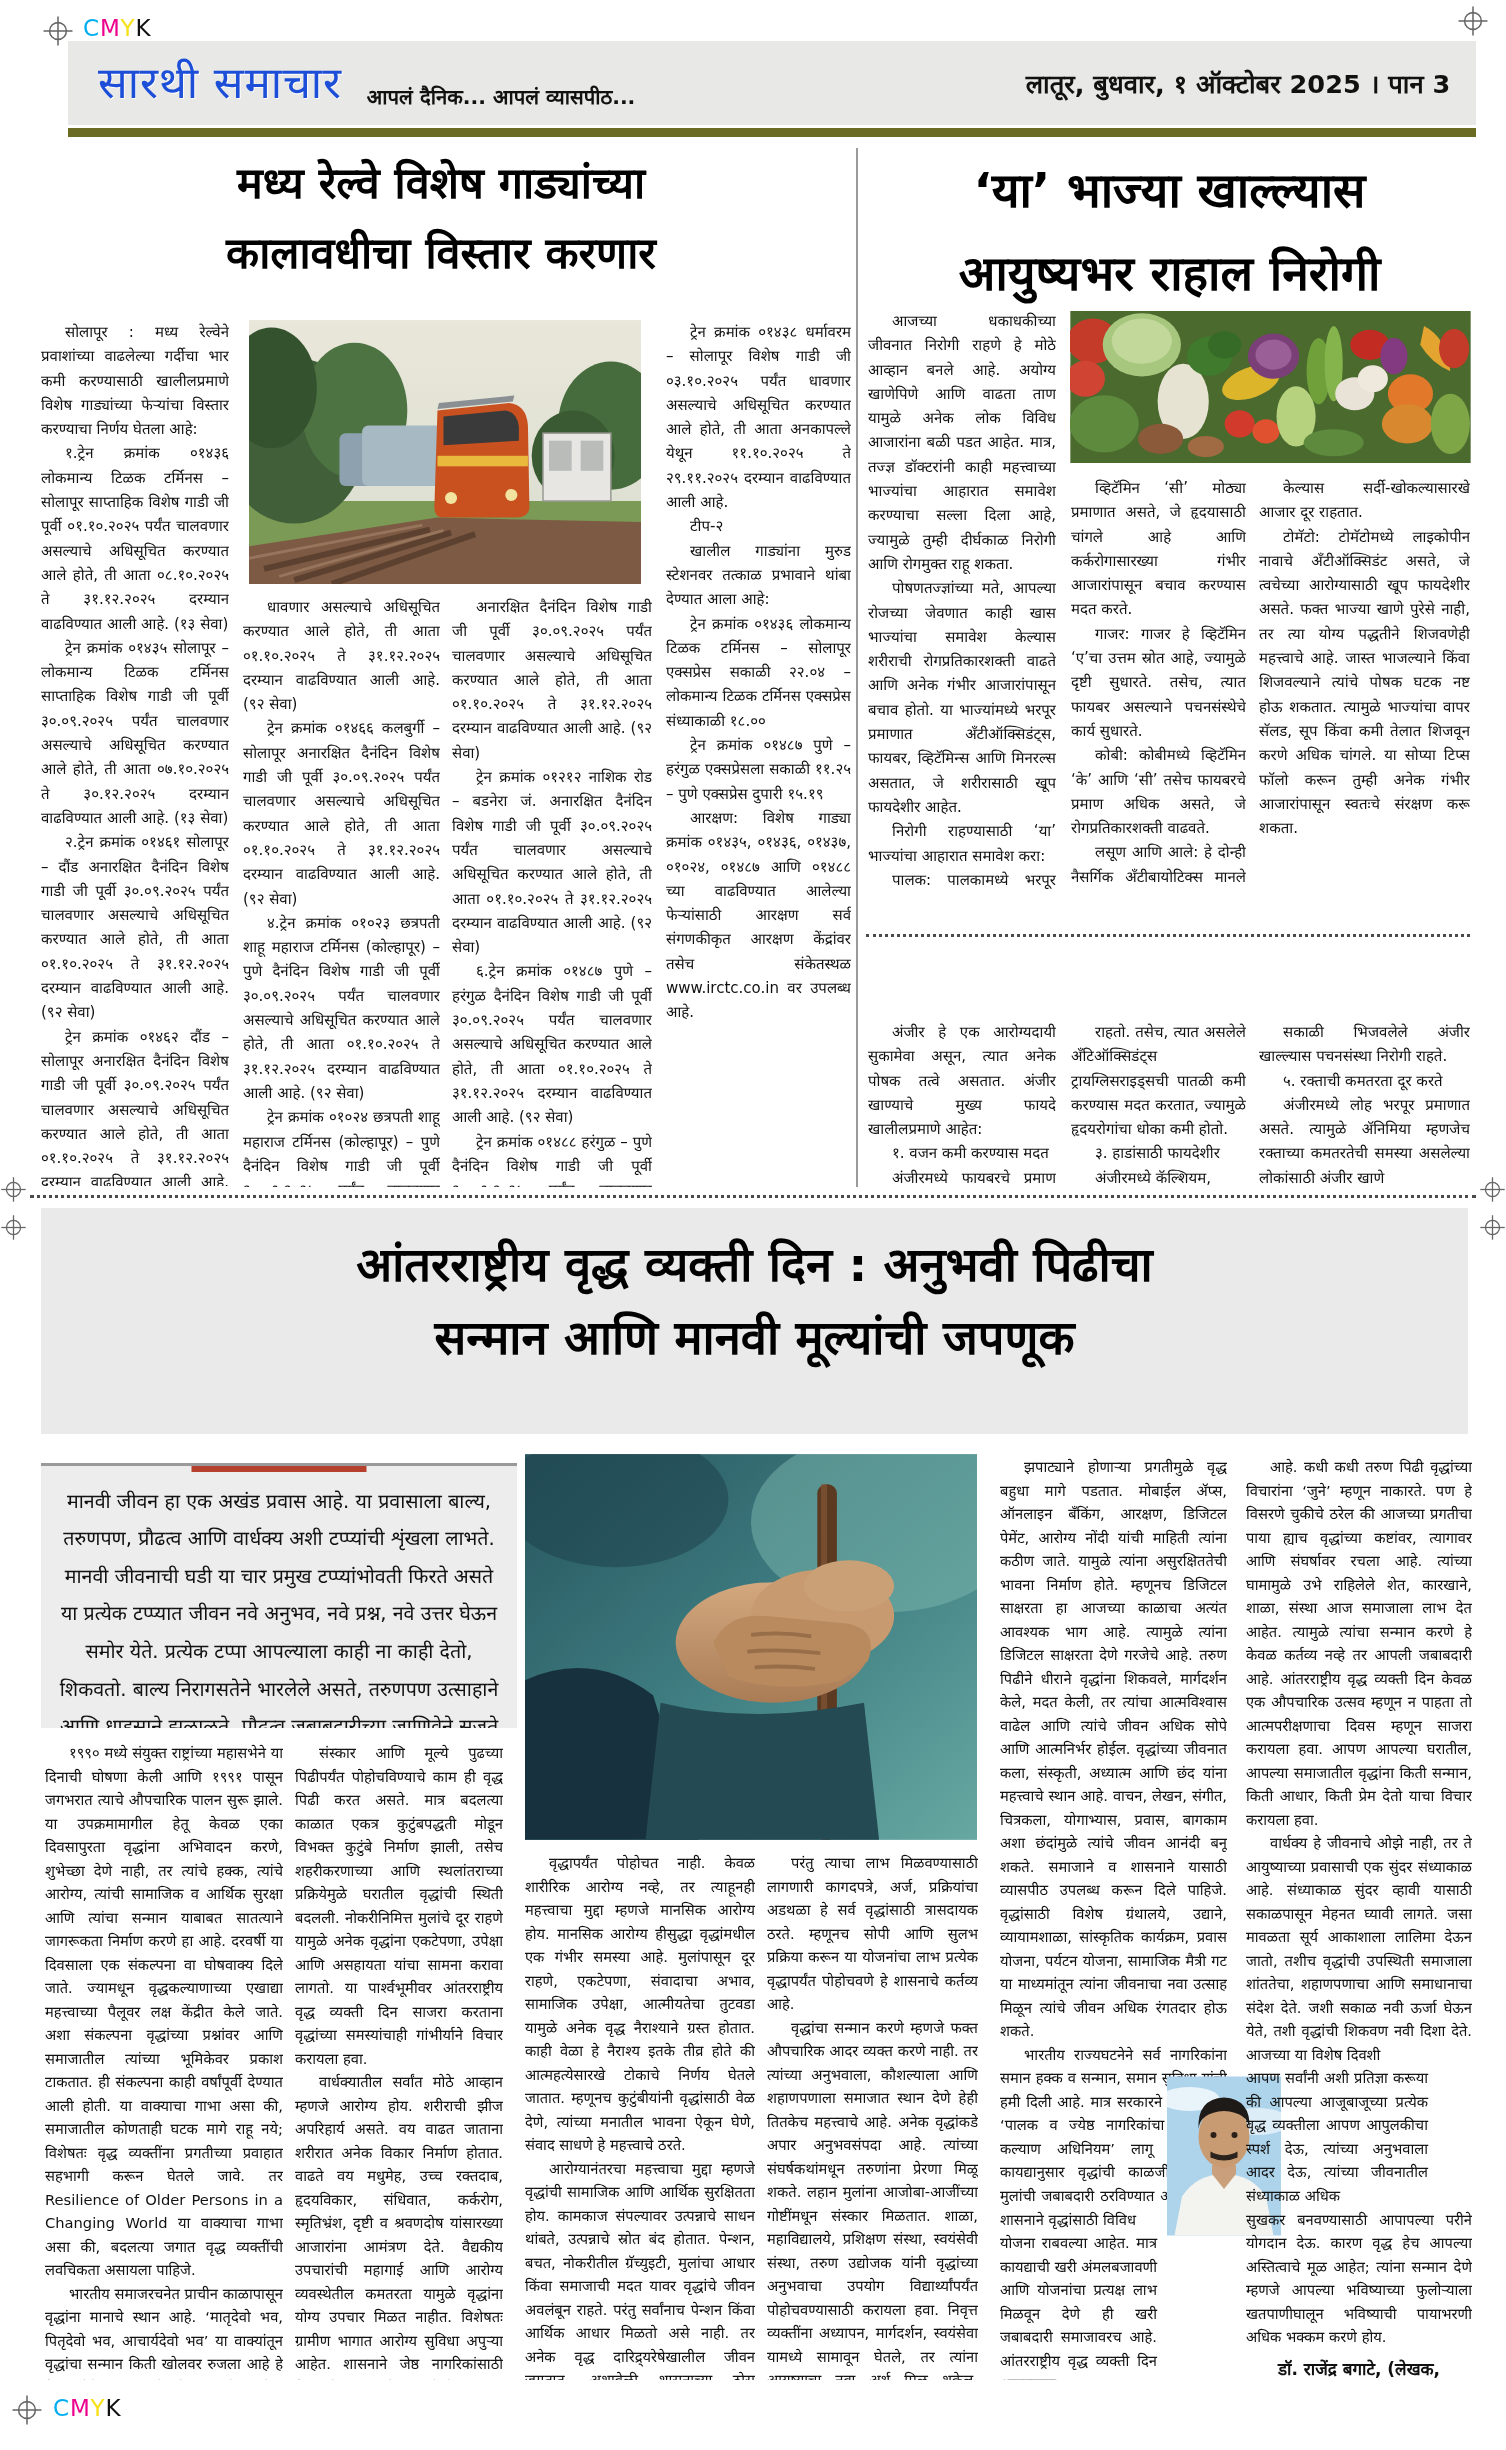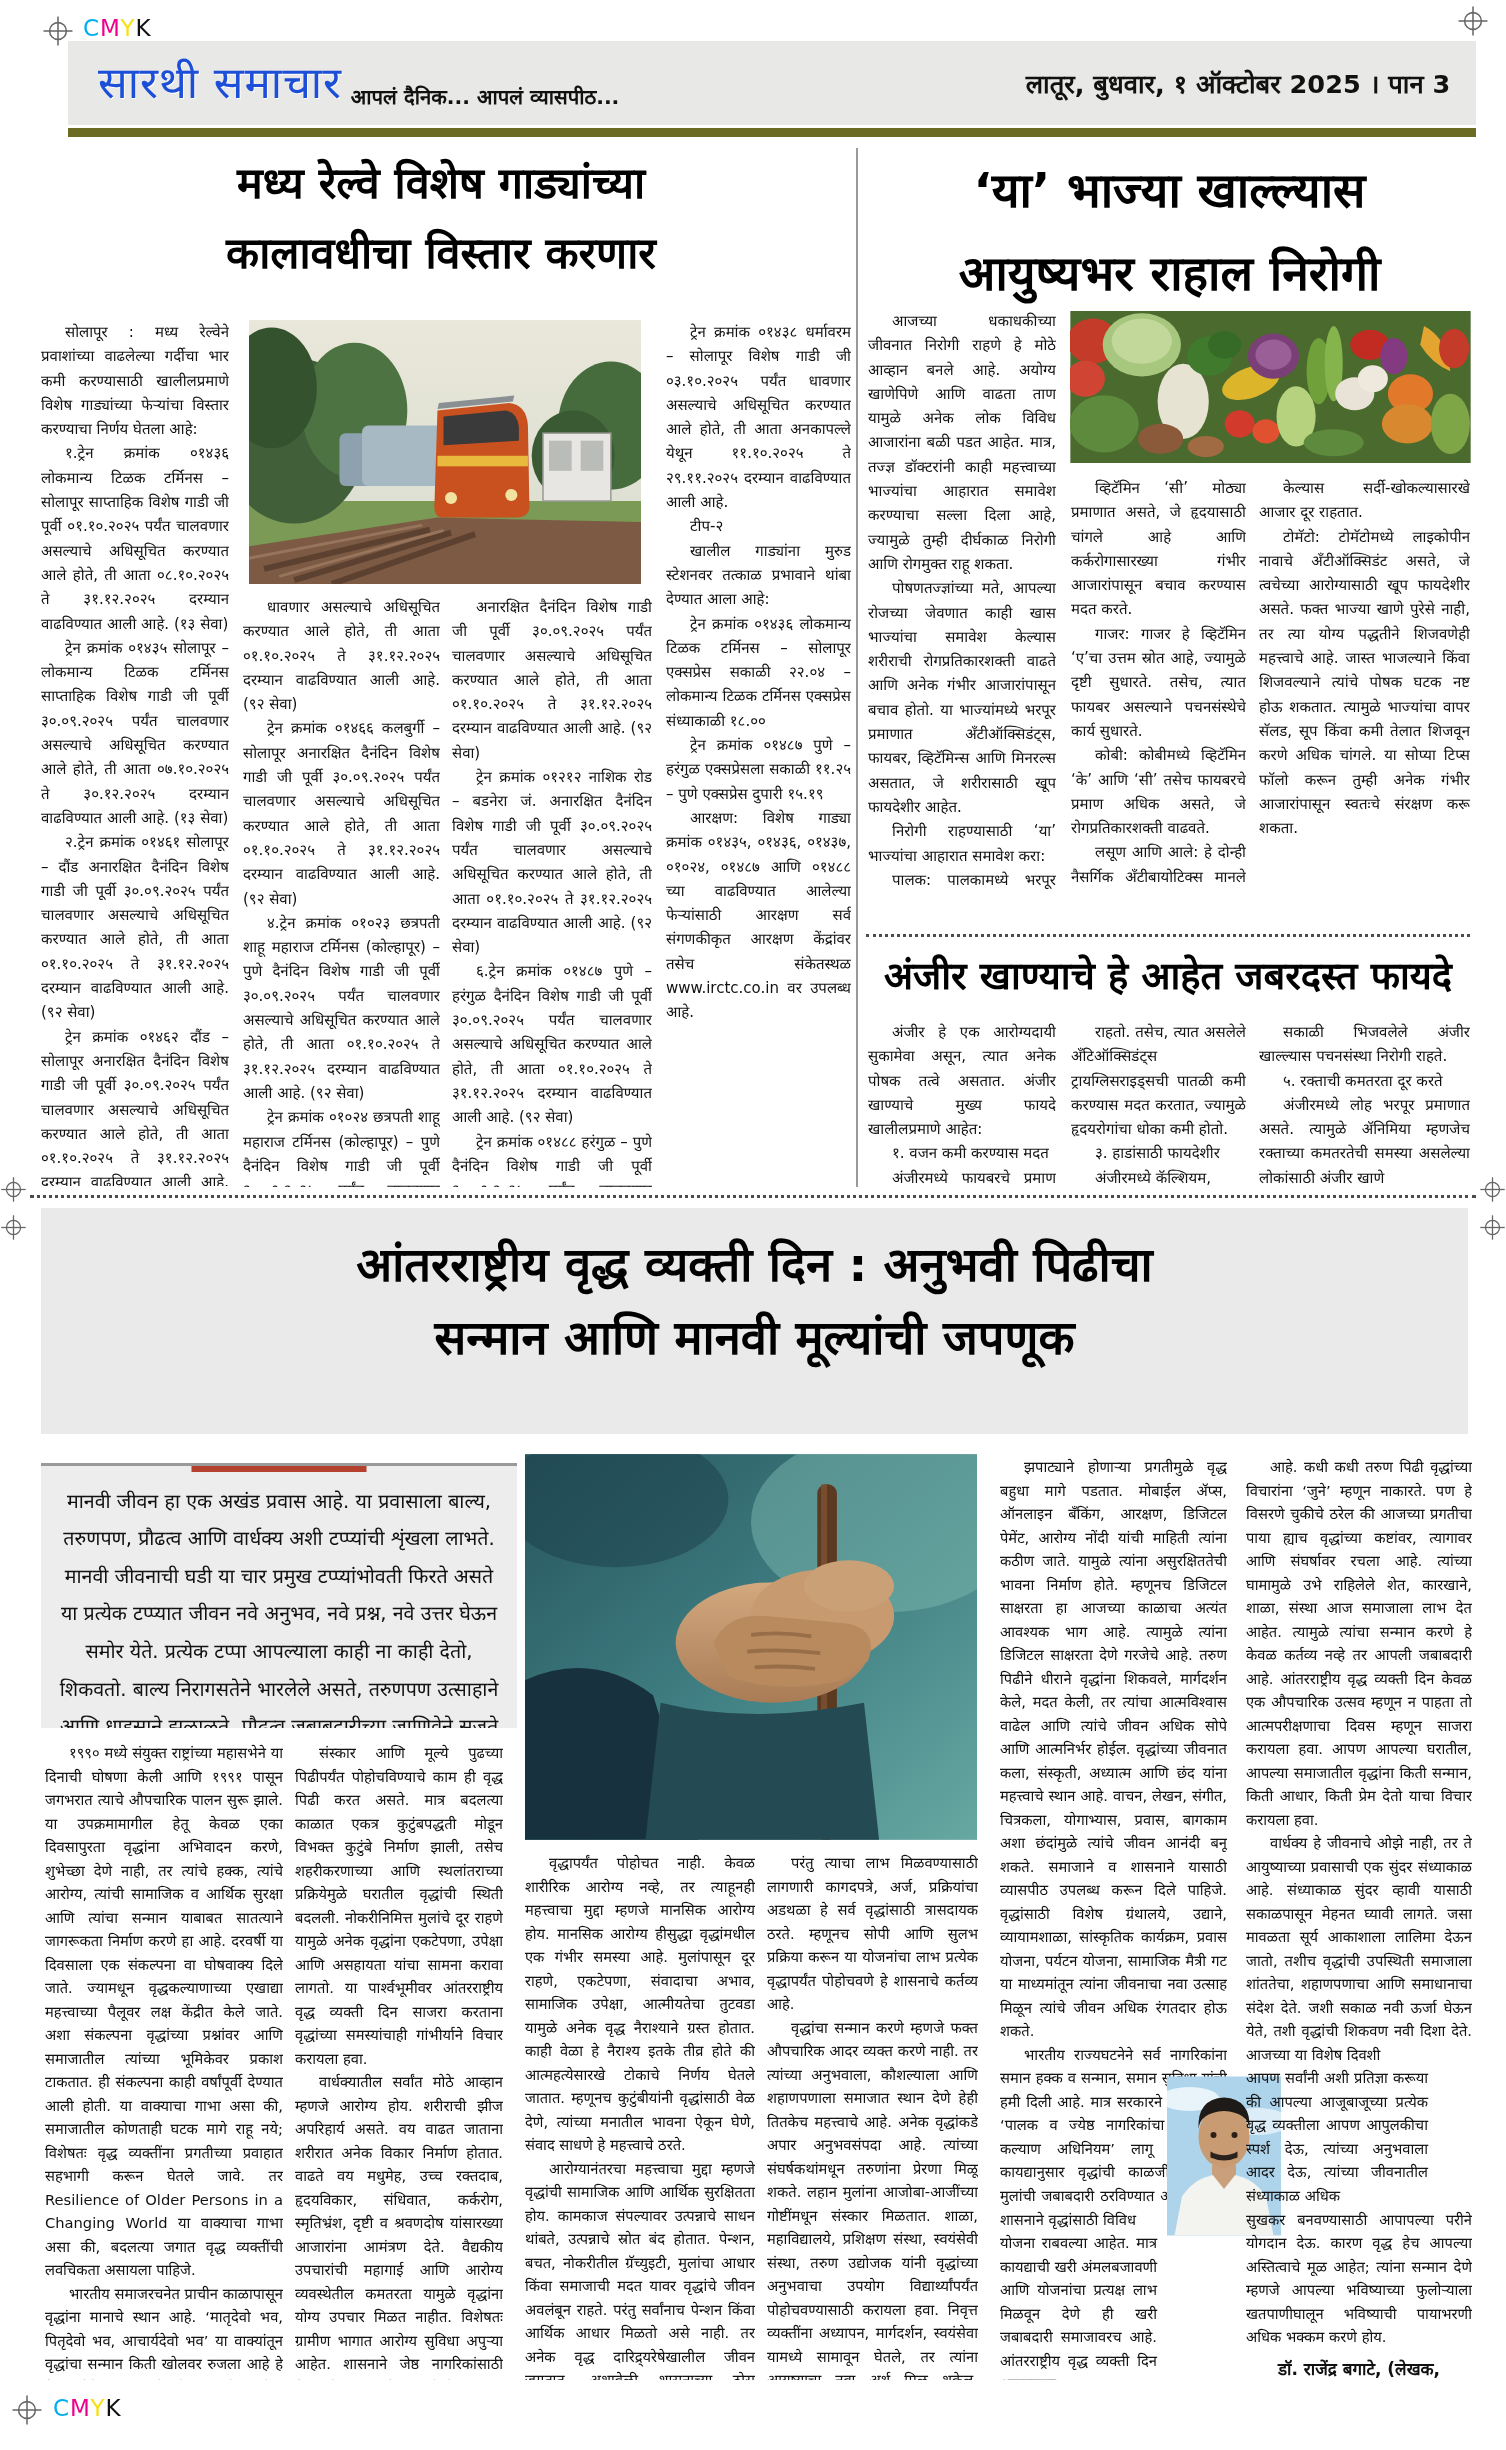--- a/index.html
+++ b/index.html
@@ -5,21 +5,21 @@
   * { box-sizing: border-box; }
   html,body { margin:0; padding:0; background:#ffffff; }
   #page {
     position:relative; width:1506px; height:2450px; background:#ffffff;
     font-family:"DejaVu Sans", sans-serif; color:#111; overflow:hidden;
   }
   .abs { position:absolute; }
   
   .band { background:#e8e8e6; display:flex; align-items:center; }
   .masthead { font-family:"DejaVu Serif", serif; font-weight:normal; font-size:44px; letter-spacing:0.8px; color:#1d4ed8; line-height:1; text-shadow:0.8px 0.8px 0 #fff; }
-  .tagline { font-weight:bold; font-size:20.3px; margin-left:9px; margin-top:25.6px; }
+  .tagline { font-weight:bold; font-size:20.3px; margin-left:25px; margin-top:25.6px; }
   .dateline { margin-left:auto; font-weight:bold; font-size:25.6px; padding-right:25.6px; white-space:nowrap; }
   .oliverule { background:#6c6b24; }
   
   .hl { font-weight:bold; text-align:center; color:#000; }
   
   .col { position:absolute; text-align:justify; overflow:hidden; font-size:15px; line-height:1.62; }
   .col p { margin:0; text-indent:24px; }
   .colsm { font-size:14.7px; line-height:1.6; }
   .vrule { background:#9a9a9a; }
   .dotted { border-top:3px dotted #4b4b4b; height:0; }
@@ -195,21 +195,20 @@
       <p>कोबी: कोबीमध्ये व्हिटॅमिन ‘के’ आणि ‘सी’ तसेच फायबरचे प्रमाण अधिक असते, जे रोगप्रतिकारशक्ती वाढवते.</p>
       <p>लसूण आणि आले: हे दोन्ही नैसर्गिक अँटीबायोटिक्स मानले जातात. यांचा नियमित वापर</p>
     </div>
   <div class="col" style="left:1259px;top:476px;width:211px;height:416px">
       <p>केल्यास सर्दी-खोकल्यासारखे आजार दूर राहतात.</p>
       <p>टोमॅटो: टोमॅटोमध्ये लाइकोपीन नावाचे अँटीऑक्सिडंट असते, जे त्वचेच्या आरोग्यासाठी खूप फायदेशीर असते. फक्त भाज्या खाणे पुरेसे नाही, तर त्या योग्य पद्धतीने शिजवणेही महत्त्वाचे आहे. जास्त भाजल्याने किंवा शिजवल्याने त्यांचे पोषक घटक नष्ट होऊ शकतात. त्यामुळे भाज्यांचा वापर सॅलड, सूप किंवा कमी तेलात शिजवून करणे अधिक चांगले. या सोप्या टिप्स फॉलो करून तुम्ही अनेक गंभीर आजारांपासून स्वतःचे संरक्षण करू शकता.</p>
     </div>
 
   <div class="abs dotted" style="left:866px;top:934px;width:604px"></div>
 
-  <div class="abs hl" style="left:866px;top:950px;width:604px;font-size:38px;line-height:1.4">अंजीर खाण्याचे हे आहेत जबरदस्त फायदे</div>
   <div class="col" style="left:868px;top:1020px;width:188px;height:170px">
       <p>अंजीर हे एक आरोग्यदायी सुकामेवा असून, त्यात अनेक पोषक तत्वे असतात. अंजीर खाण्याचे मुख्य फायदे खालीलप्रमाणे आहेत:</p>
       <p>१. वजन कमी करण्यास मदत</p>
       <p>अंजीरमध्ये फायबरचे प्रमाण जास्त असल्याने ते वजन कमी</p>
     </div>
   <div class="col" style="left:1071px;top:1020px;width:175px;height:170px">
       <p>राहतो. तसेच, त्यात असलेले अँटिऑक्सिडंट्स ट्रायग्लिसराइड्सची पातळी कमी करण्यास मदत करतात, ज्यामुळे हृदयरोगांचा धोका कमी होतो.</p>
       <p>३. हाडांसाठी फायदेशीर</p>
       <p>अंजीरमध्ये कॅल्शियम,</p>
     </div>

